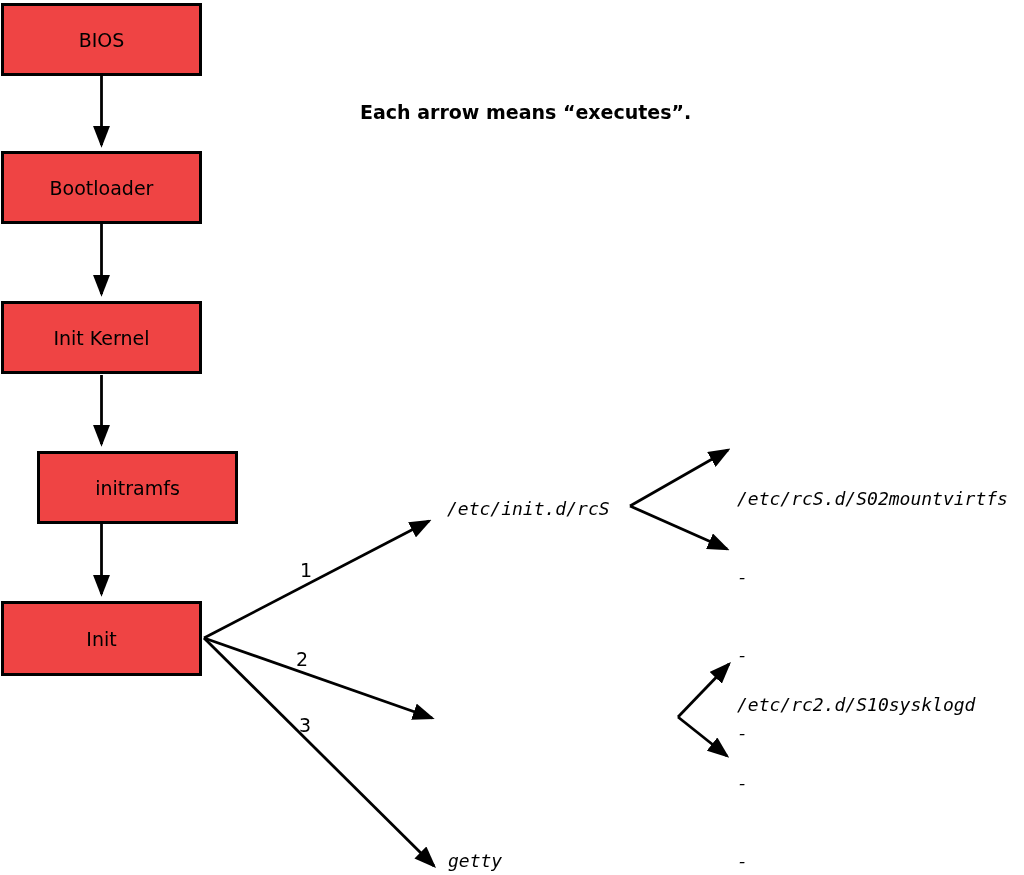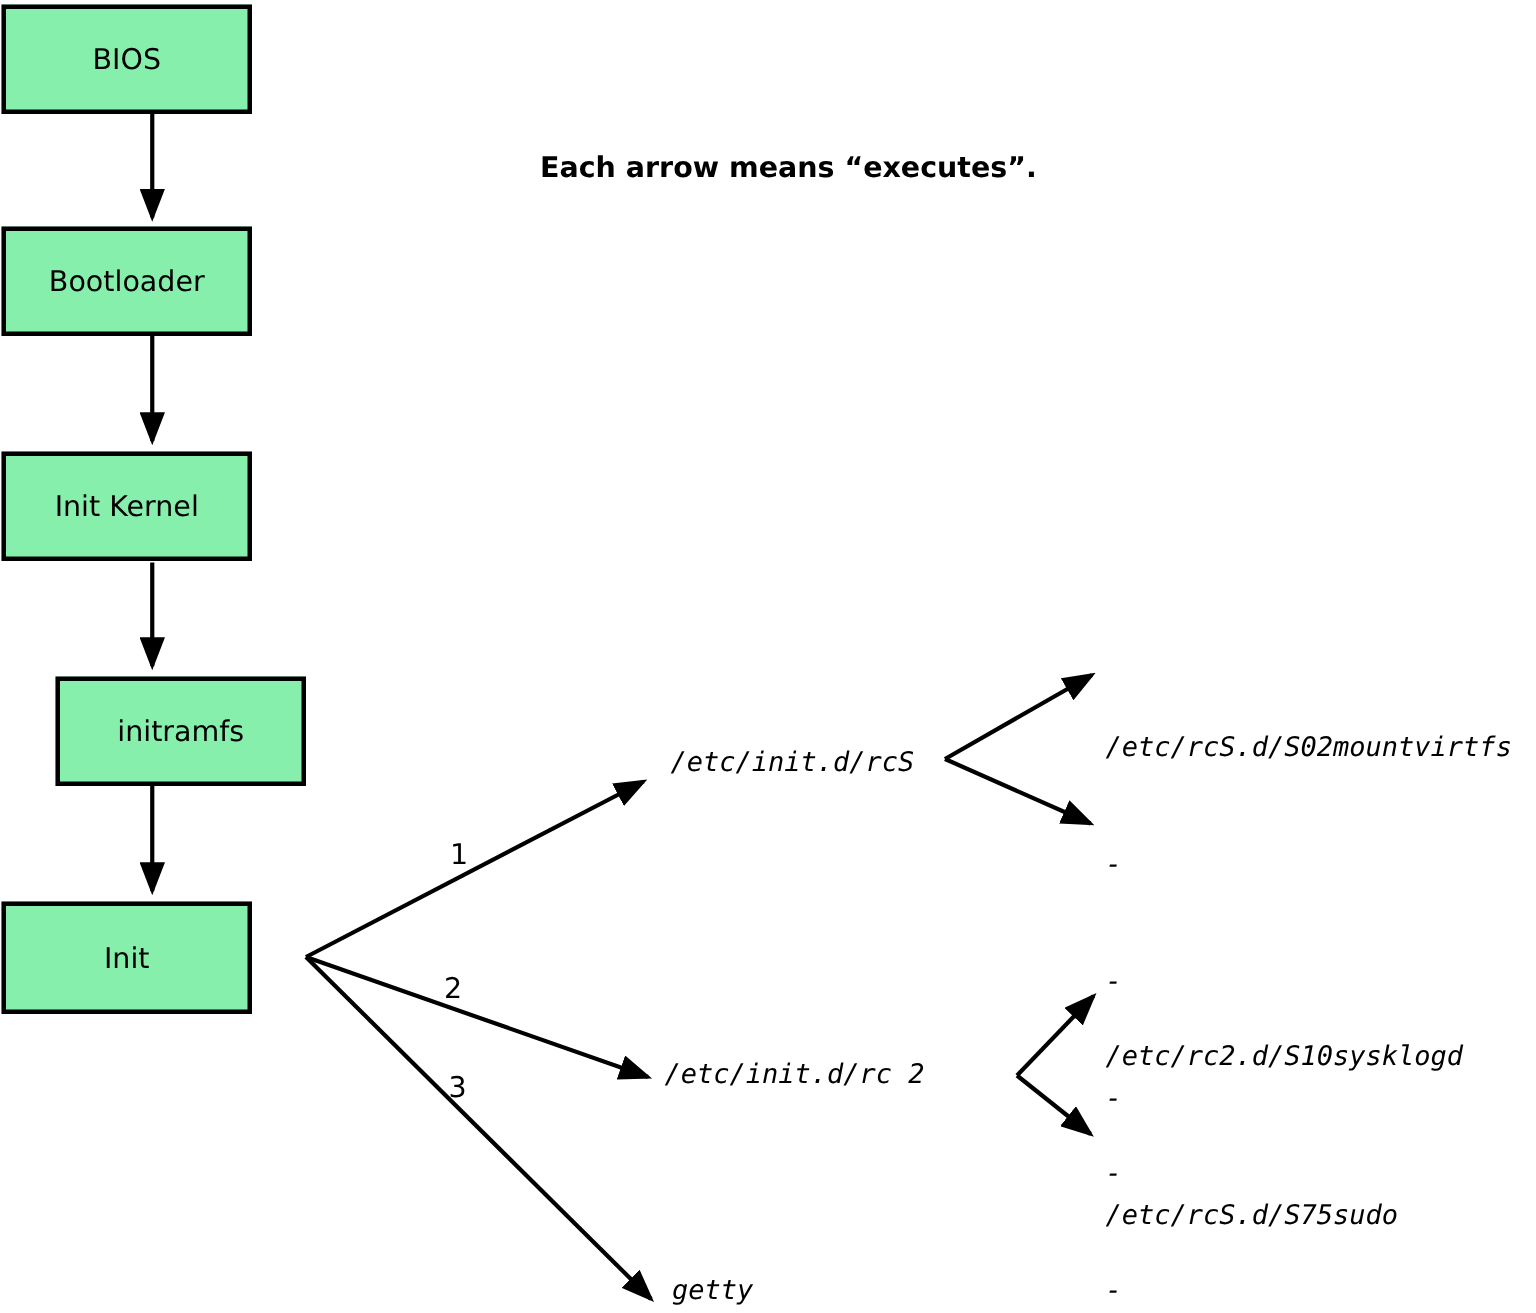--- a/index.html
+++ b/index.html
@@ -4,22 +4,22 @@
 <style>
   html,body { margin:0; padding:0; background:#ffffff; }
   .canvas {
     position:relative; width:1024px; height:875px;
     background:#ffffff; color:#000000; overflow:hidden;
     font-family:"DejaVu Sans", sans-serif;
   }
   .arrows { position:absolute; left:0; top:0; width:1024px; height:875px; }
   .arrows line { stroke:#000000; stroke-width:2.8; }
   .node {
-    position:absolute; left:1px; width:167px; box-sizing:border-box;
-    border:3px solid #000000; background:#86efac;
+    position:absolute; left:1px; width:201px; box-sizing:border-box;
+    border:3px solid #000000; background:#ef4444;
     display:flex; align-items:center; justify-content:center;
     font-size:19px;
   }
   .note  { position:absolute; font-size:19px; white-space:pre;font-weight:bold; }
   .num   { position:absolute; font-size:19px; }
   .mono  { font-family:"DejaVu Sans Mono", monospace; font-size:18px; line-height:26px; white-space:pre;font-style:italic; }
   .single { position:absolute; }
   .group  { position:absolute; }
 </style>
 </head>
@@ -62,29 +62,27 @@
   </div>
   <div class="node" style="top:601px; height:75px;">
     <span>Init</span>
   </div>
 
   <div class="num" style="left:300px; top:559px;">1</div>
   <div class="num" style="left:296px; top:648px;">2</div>
   <div class="num" style="left:299px; top:714px;">3</div>
 
   <div class="single mono" style="left:447px; top:496px;">/etc/init.d/rcS</div>
-  <div class="single mono" style="left:443px; top:704px;">/etc/init.d/rc 2</div>
   <div class="single mono" style="left:448px; top:848px;">getty</div>
 
   <div class="group mono" style="left:737px; top:434px;">
     <div>/etc/rcS.d/S02mountvirtfs</div>
     <div>-</div>
     <div>-</div>
     <div>-</div>
-    <div>/etc/rcS.d/S75sudo</div>
   </div>
 
   <div class="group mono" style="left:737px; top:640px;">
     <div>/etc/rc2.d/S10sysklogd</div>
     <div>-</div>
     <div>-</div>
     
     
   </div>
 

